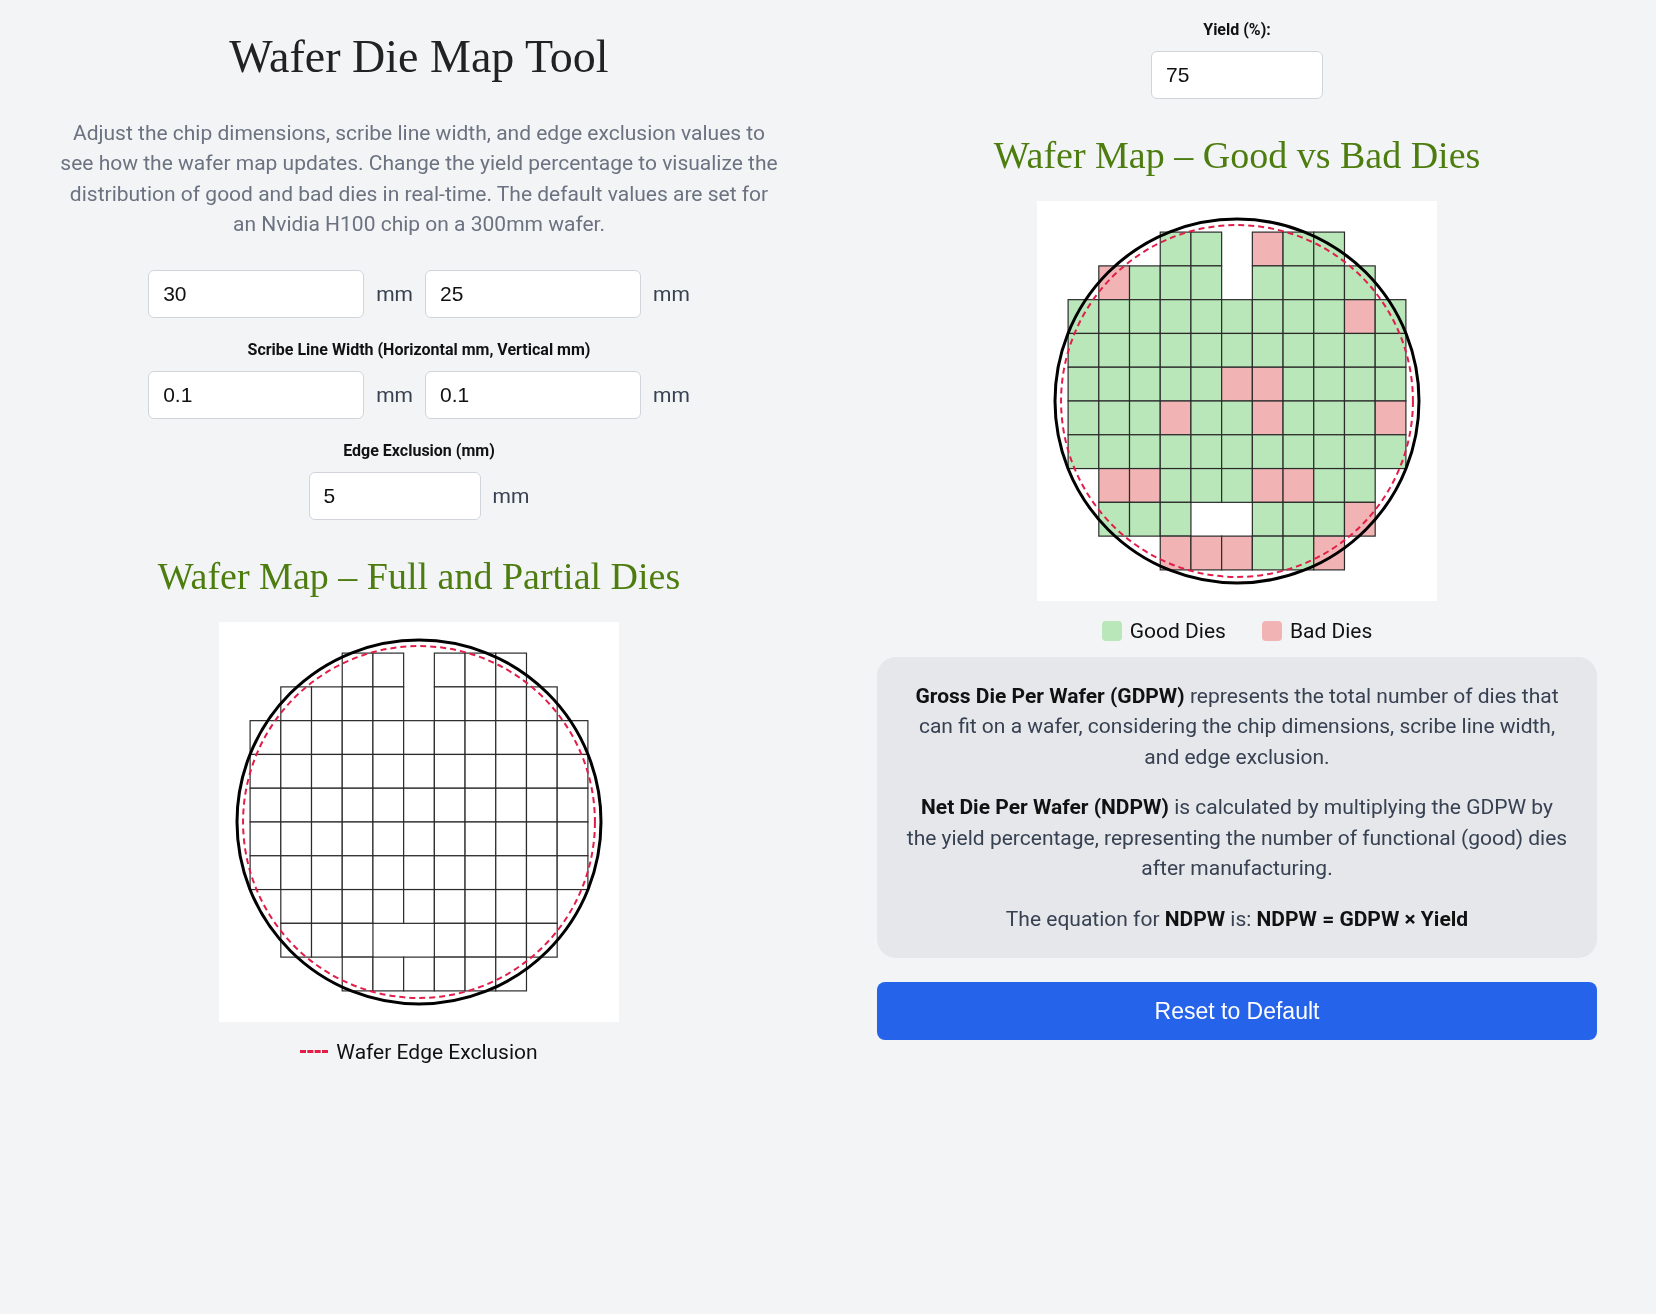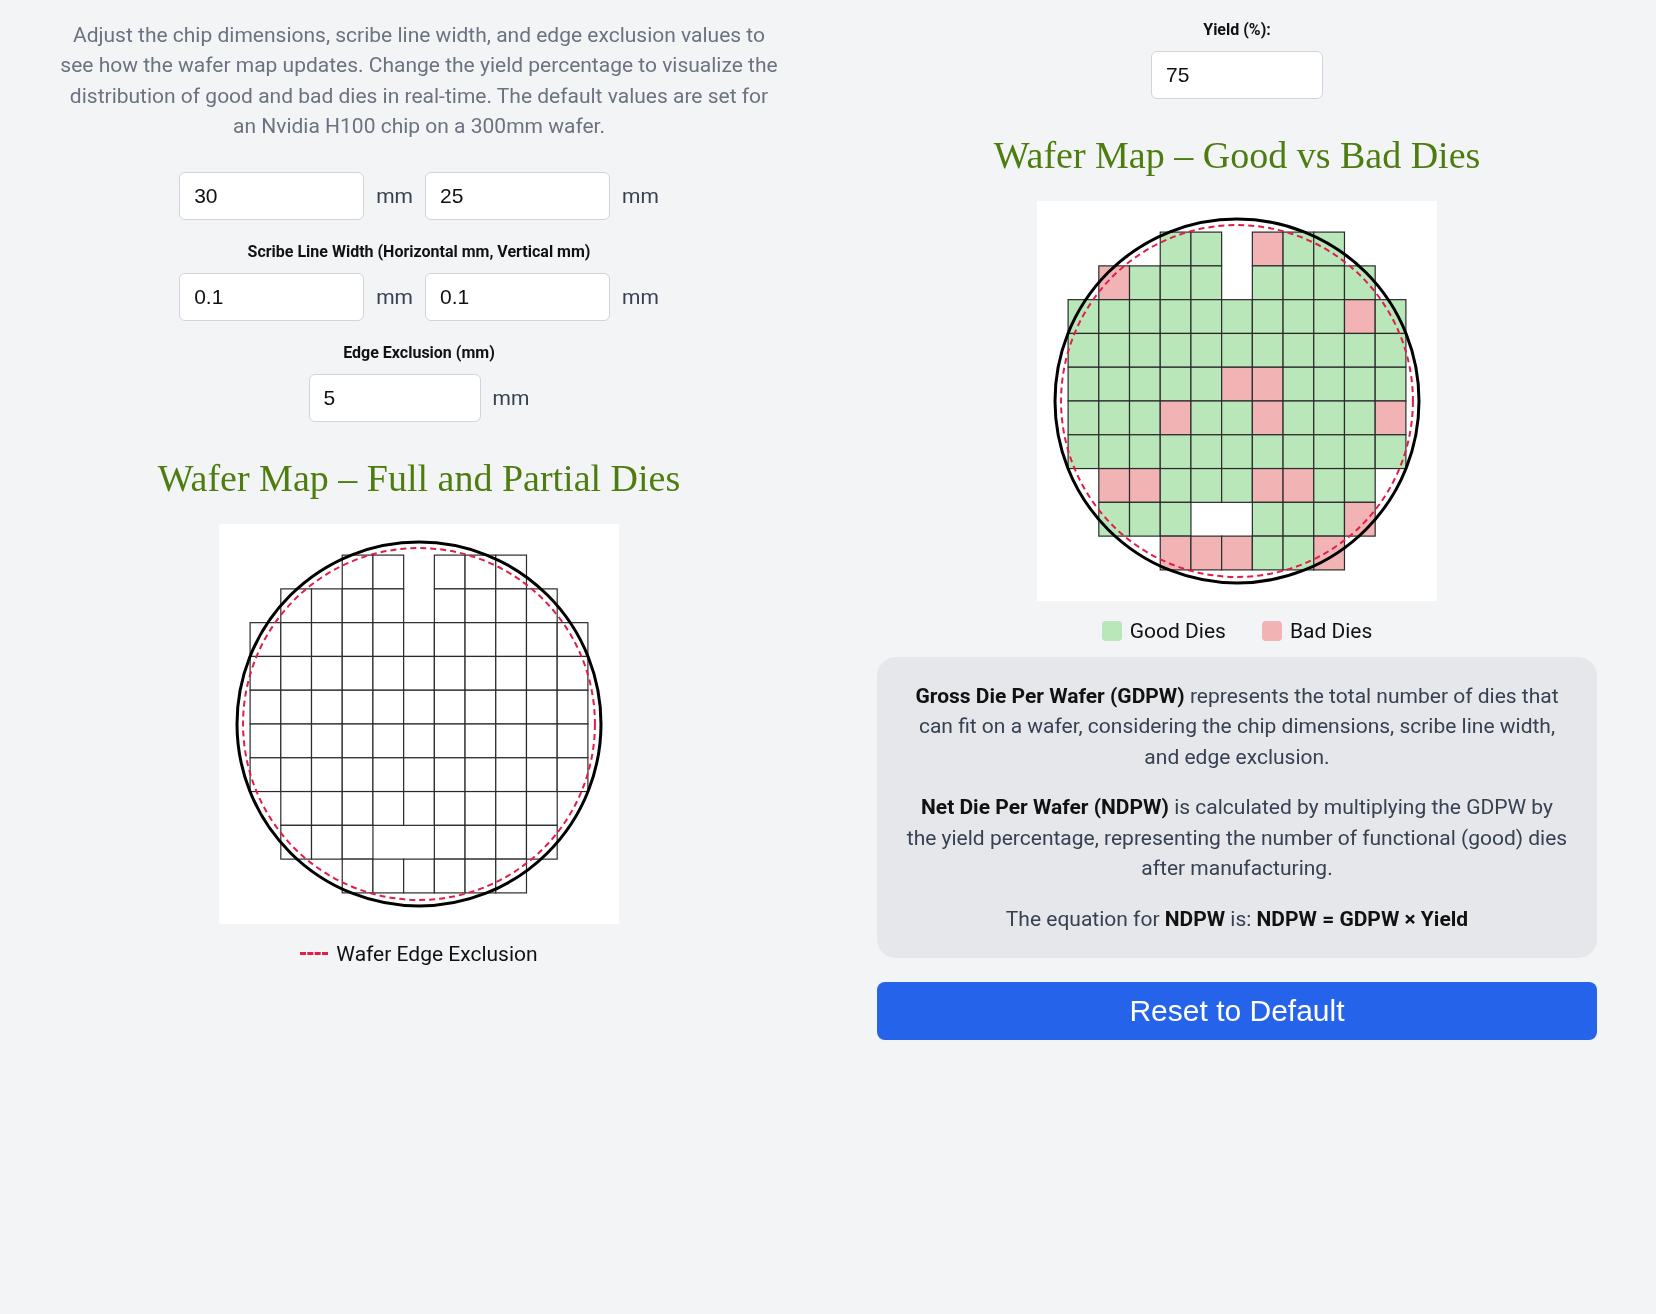--- a/index.html
+++ b/index.html
@@ -45,21 +45,21 @@
     font-size: 38px;
     color: #4d7c0f;
     text-align: center;
     margin: 12px 0 18px 0;
   }
   .control-group { text-align: center; margin-bottom: 22px; }
   .control-label { font-weight: 700; font-size: 16px; margin-bottom: 12px; display: block; }
   .control-row { display: flex; justify-content: center; align-items: center; gap: 12px; }
   .unit { font-size: 21px; color: #374151; }
   input.num {
-    width: 185px;
+    width: 216px;
     height: 48px;
     border: 1px solid #d1d5db;
     border-radius: 6px;
     background: #fff;
     font-size: 21px;
     padding: 0 14px;
     color: #111;
   }
   input.num.small { width: 172px; }
   .wafer-box {
@@ -97,31 +97,32 @@
   .info-card p:last-child { margin-bottom: 0; }
   .info-card strong { color: #111; font-weight: 700; }
   button.reset-btn {
     width: 100%;
     max-width: 720px;
     height: 58px;
     background: #2563eb;
     color: #fff;
     border: none;
     border-radius: 8px;
-    font-size: 30px;
+    font-size: 23px;
     font-weight: 500;
     cursor: pointer;
   }
   svg.wafer { display: block; }
 </style>
 </head>
 <body>
 
 <div class="container">
   <div class="col">
+    <h1 class="page-title">Wafer Die Map Tool</h1>
     <p class="intro">Adjust the chip dimensions, scribe line width, and edge exclusion values to see how the wafer map updates. Change the yield percentage to visualize the distribution of good and bad dies in real-time. The default values are set for an Nvidia H100 chip on a 300mm wafer.</p>
 
     <div class="control-group">
       <div class="control-row">
         <input class="num" type="text" value="30" style="">
         <span class="unit">mm</span>
         <input class="num" type="text" value="25" style="">
         <span class="unit">mm</span>
       </div>
     </div>

